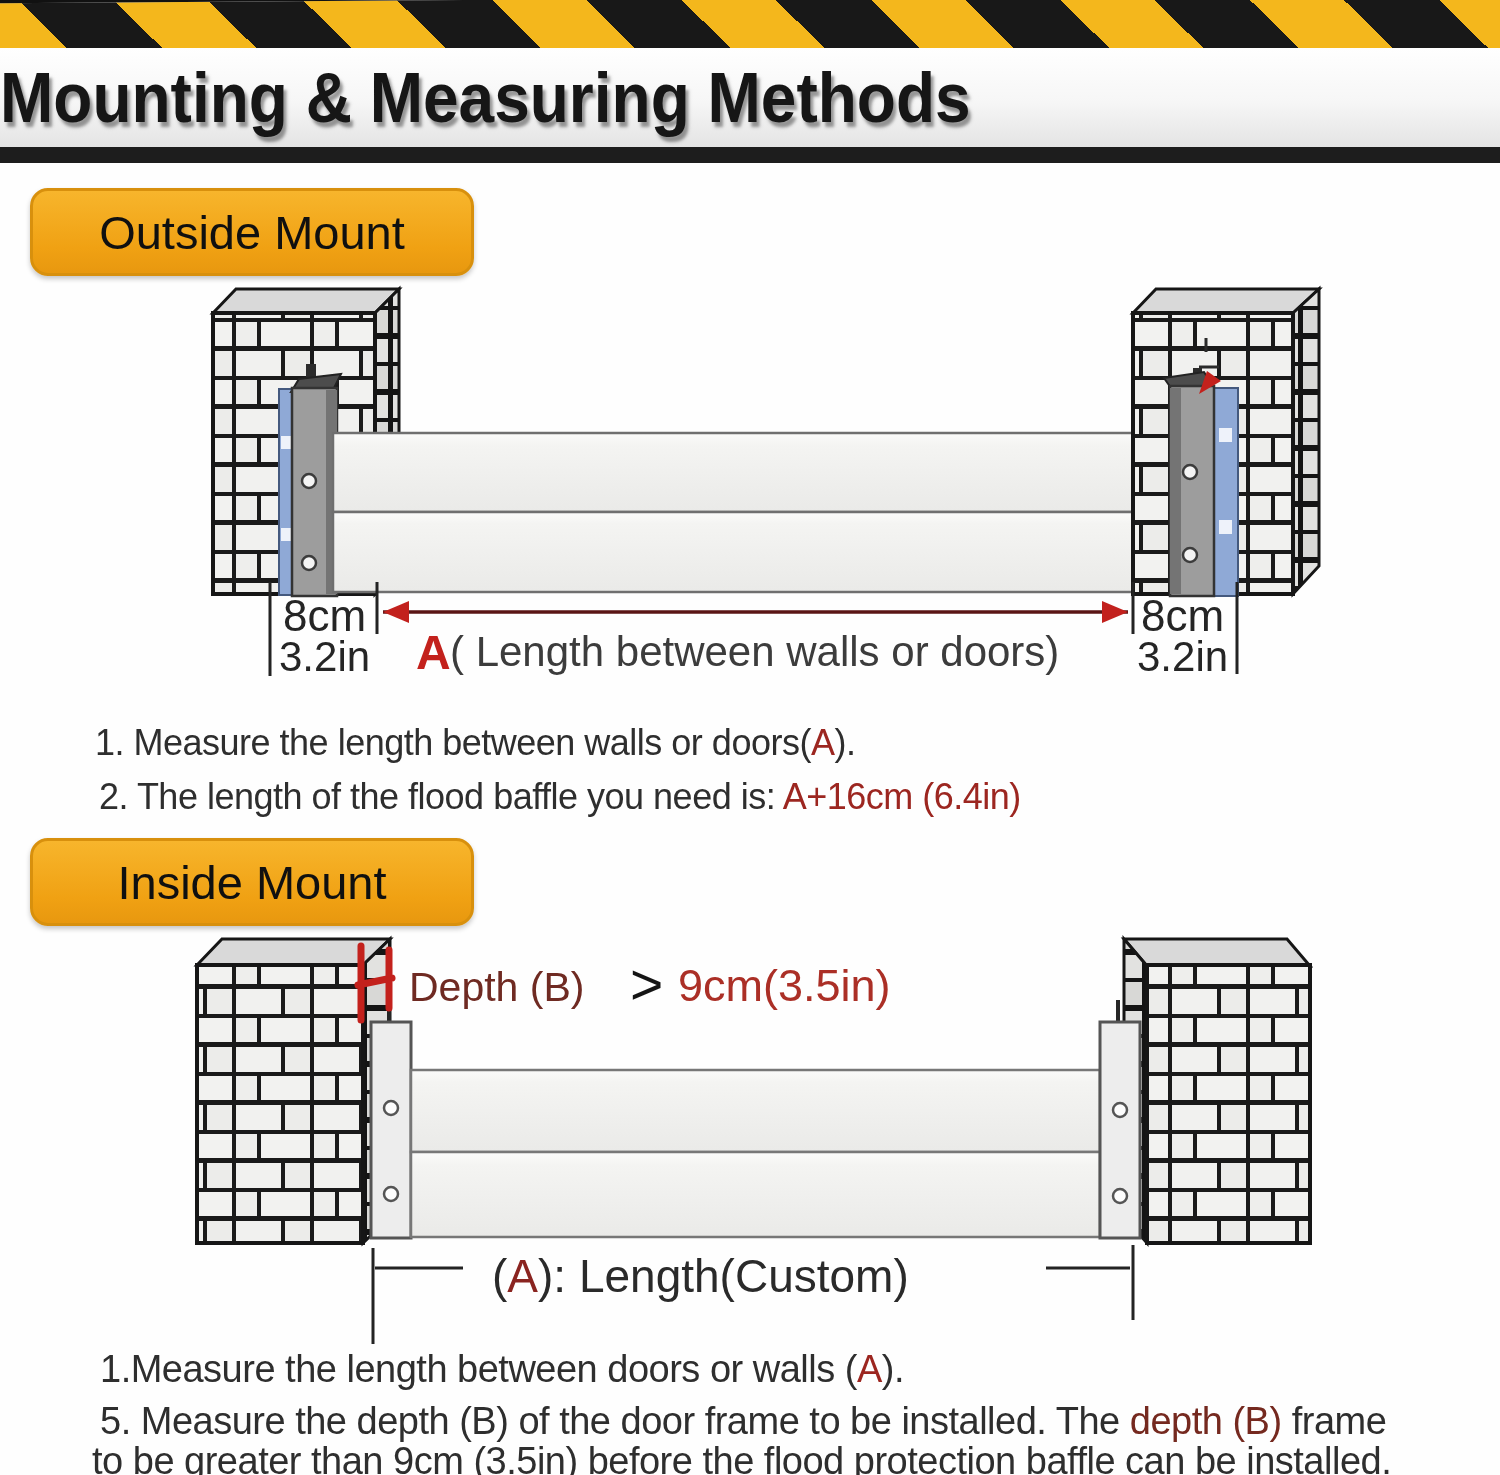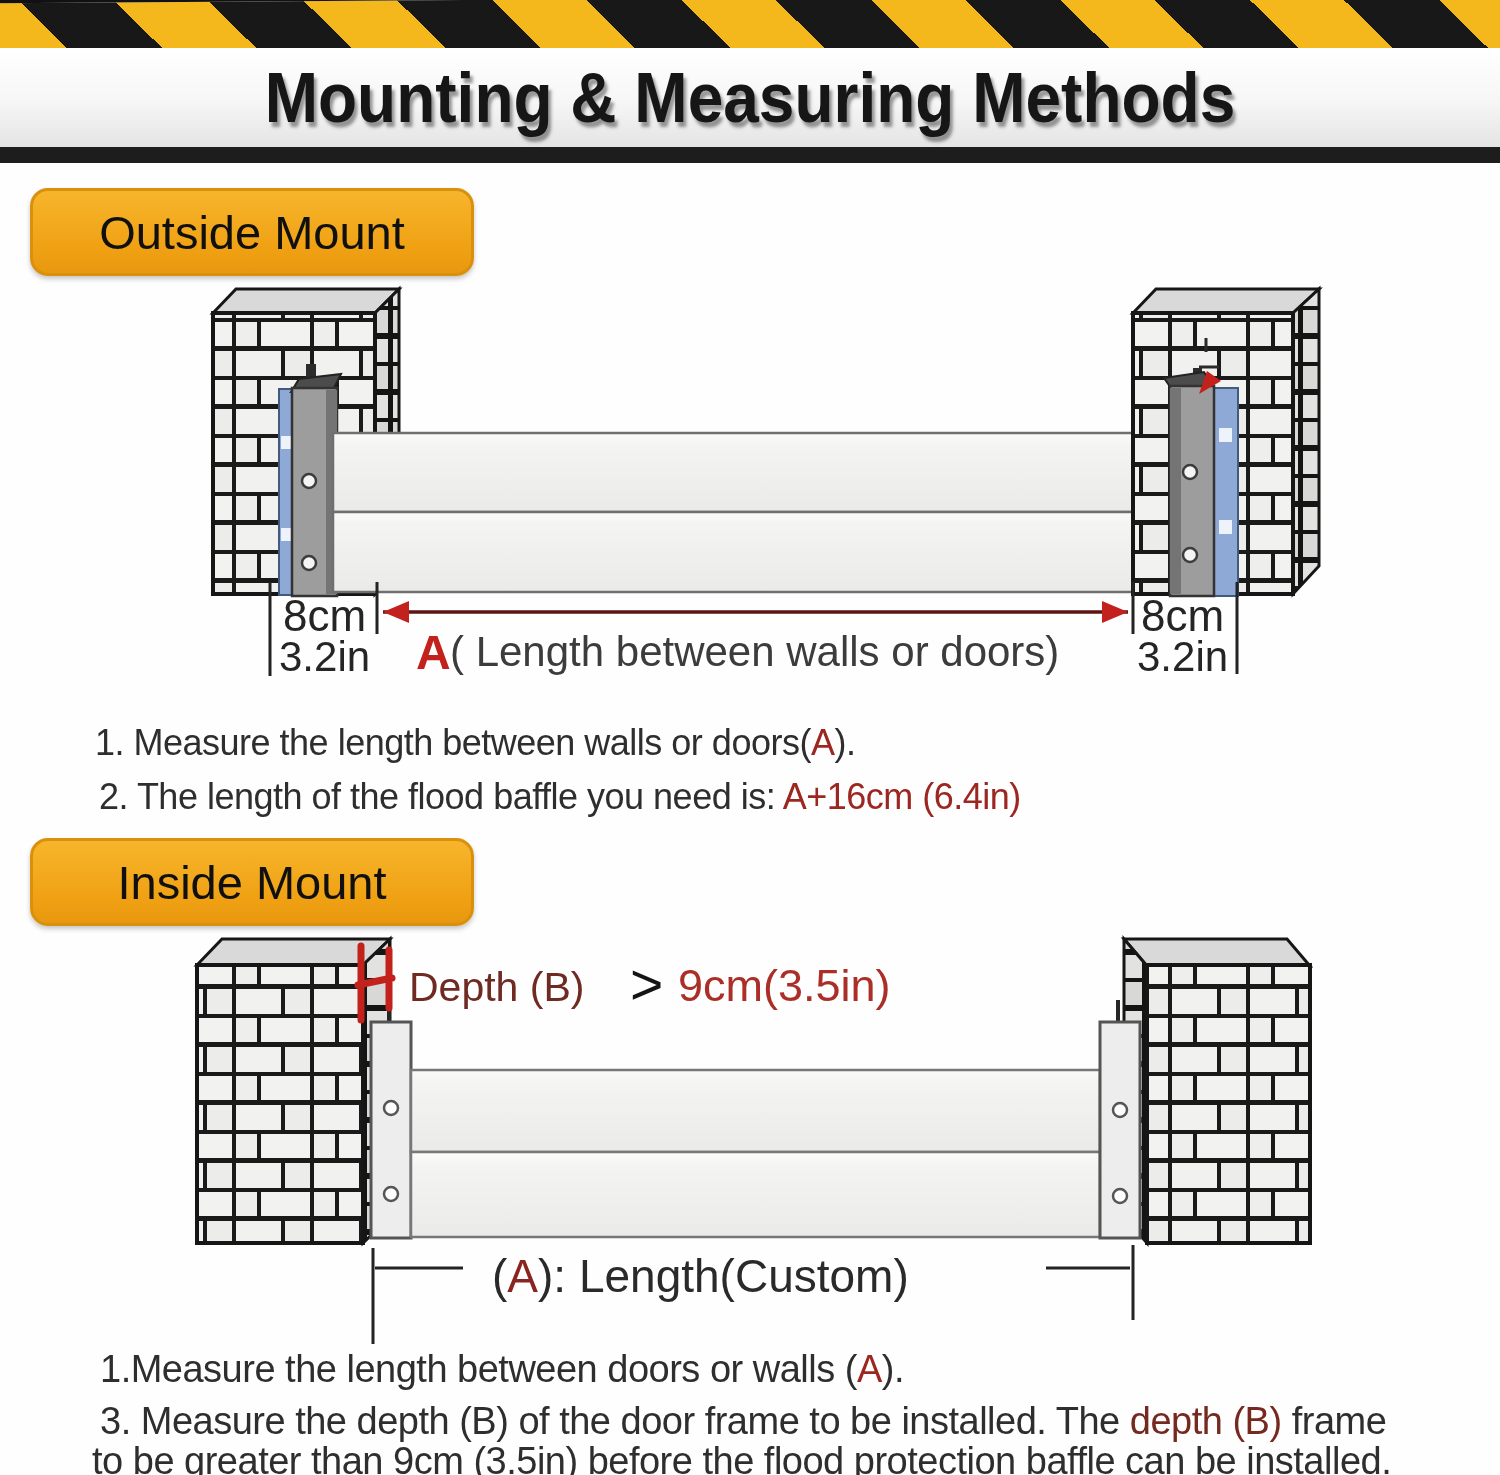--- a/index.html
+++ b/index.html
@@ -10,21 +10,21 @@
   
   .tape{
     position:absolute;top:-6px;left:-12px;width:1524px;height:60px;
     transform:rotate(-0.4deg);
     background:repeating-linear-gradient(45deg,#f4b71c 0 66px,#181818 66px 133px);
     border-top:4px solid #111;
   }
   .title-band{
     position:absolute;top:48px;left:0;width:100%;height:99px;
     background:linear-gradient(180deg,#ffffff 0%,#f6f6f6 55%,#e4e4e4 100%);
-    display:flex;align-items:center;justify-content:center;
+    display:flex;align-items:center;
   }
   .title-band .t{
     display:inline-block;transform:scaleY(1.10);
     font-size:64px;font-weight:bold;color:#161616;letter-spacing:0px;
     text-shadow:3px 4px 3px rgba(70,70,70,.55);white-space:nowrap;
   }
   .dark-bar{position:absolute;top:147px;left:0;width:100%;height:16px;background:#1d1d1d;}
   
   .badge{
     position:absolute;left:30px;width:444px;height:88px;
@@ -224,19 +224,19 @@
 
     <text x="492" y="1292" font-size="46" font-family="Liberation Sans,sans-serif">
       <tspan fill="#2a2a2a">(</tspan><tspan fill="#8a2420">A</tspan><tspan fill="#2a2a2a">): Length(Custom)</tspan>
     </text>
   </svg>
 
   <div class="step small" style="top:1348px;left:100px;">
     <span>1.Measure the length between doors or walls (</span><span class="red">A</span><span>).</span>
   </div>
   <div class="step small" style="top:1400px;left:100px;">
-    <span>3. Measure the depth (B) of the door frame to be installed. The </span><span class="maroon">depth (B)</span><span> frame</span>
+    <span>5. Measure the depth (B) of the door frame to be installed. The </span><span class="maroon">depth (B)</span><span> frame</span>
   </div>
   <div class="step small" style="top:1440px;left:92px;">
     <span>to be greater than 9cm (3.5in) before the flood protection baffle can be installed.</span>
   </div>
 
 </div>
 
 </body></html>

